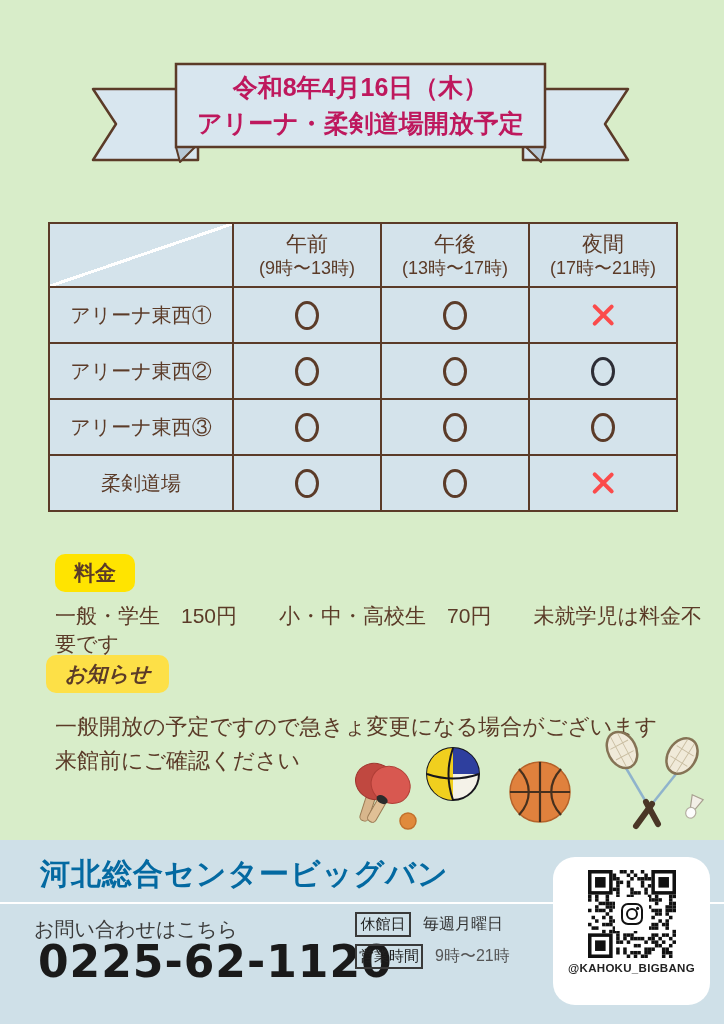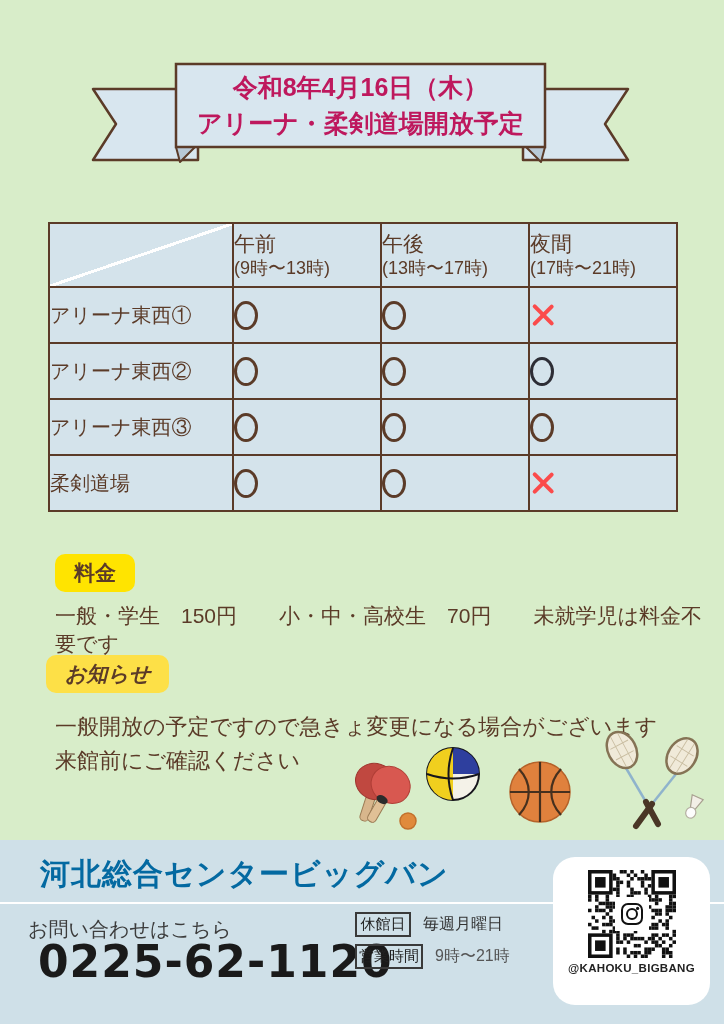--- a/index.html
+++ b/index.html
@@ -16,21 +16,21 @@
     text-align:center; color:#be185d; font-size:25px; font-weight:600;
     line-height:1.45;
   }
 
   
   .sched {
     position:absolute; left:48px; top:222px; width:620px;
     border-collapse:collapse; table-layout:fixed; background:#d4e3eb;
   }
   .sched th, .sched td {
-    border:2px solid #5b3b28; padding:0; text-align:left; vertical-align:middle;
+    border:2px solid #5b3b28; padding:0; text-align:center; vertical-align:middle;
     color:#5b3b28; font-weight:500;
   }
   .sched thead tr { height:64px; }
   .sched tbody tr { height:56px; }
   .col-label { width:182px; }
   .col-time  { width:146px; }
   .hdr-main { font-size:21px; line-height:1.25; }
   .hdr-sub  { font-size:18px; line-height:1.25; }
   .rowlabel { font-size:20px; }
   .corner { position:relative; }
@@ -80,21 +80,21 @@
   
   .footer {
     position:absolute; left:0; top:840px; width:724px; height:184px;
     background:#cfe0e8;
   }
   .facility {
     position:absolute; left:40px; top:14px;
     font-size:30px; font-weight:800; color:#0369a1; letter-spacing:1px;
   }
   .fdivider { position:absolute; left:0; top:62px; width:724px; height:2px; background:#ffffff; }
-  .contact  { position:absolute; left:28px; top:76px; font-size:20px; color:#3c3c3c; }
+  .contact  { position:absolute; left:34px; top:76px; font-size:20px; color:#3c3c3c; }
   .phone {
     position:absolute; left:38px; top:96px;
     font-family:"DejaVu Sans", sans-serif; font-size:44px; font-weight:800;
     color:#1a1a1a; letter-spacing:1px;
   }
   .info { position:absolute; left:355px; top:72px; }
   .info-row { display:flex; align-items:center; gap:12px; margin-bottom:7px; }
   .ibox {
     border:2px solid #3a3a3a; padding:1px 2px; font-size:15px; color:#222;
     min-width:48px; text-align:center;

